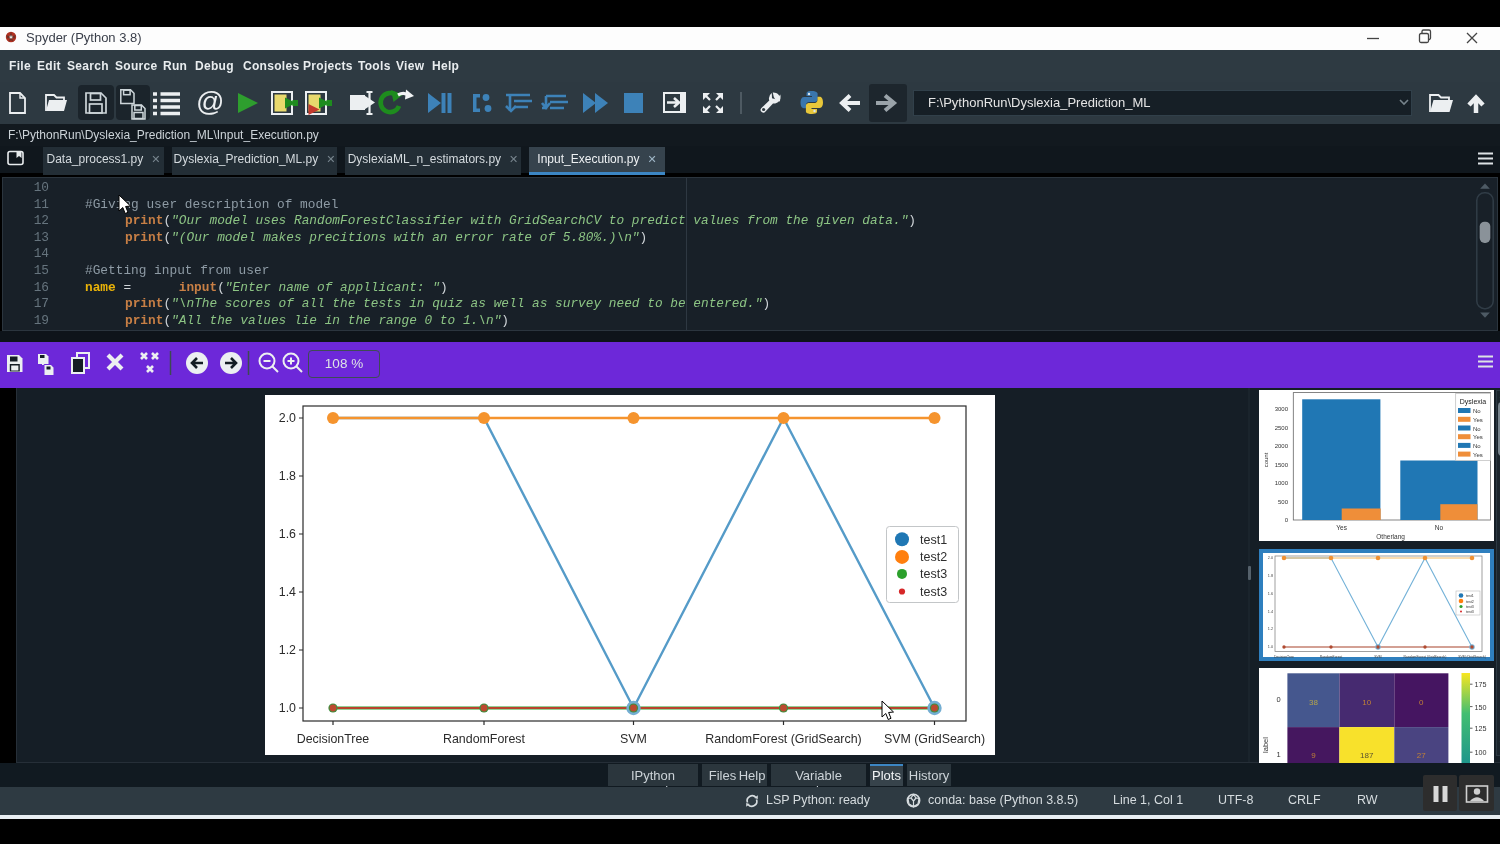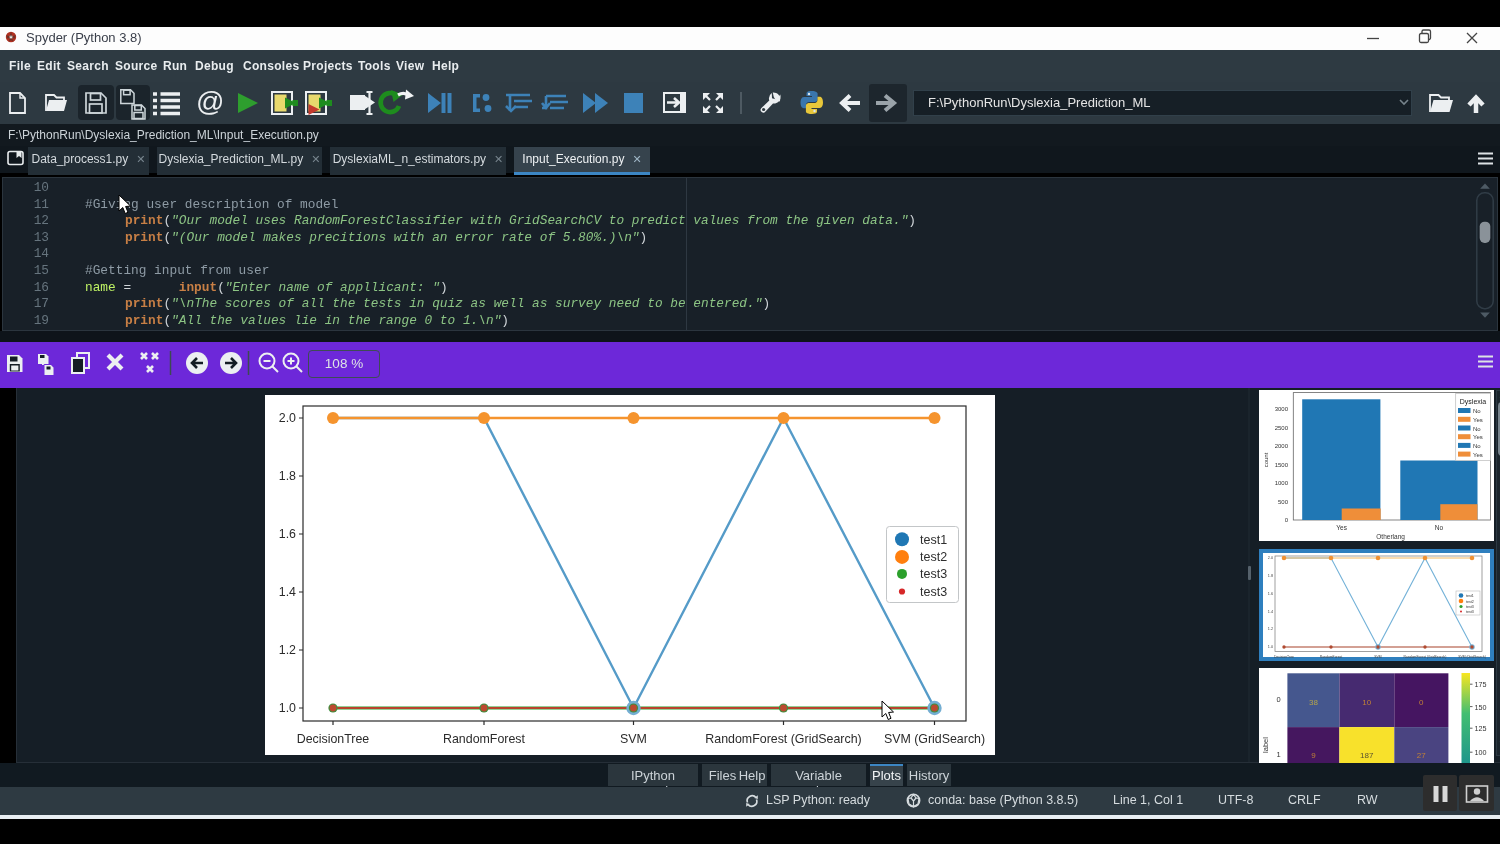--- a/index.html
+++ b/index.html
@@ -9,31 +9,31 @@
   
   #topblack{left:0;top:0;width:1500px;height:27px;background:#000;}
   #titlebar{left:0;top:27px;width:1500px;height:40px;background:#fdfdfd;color:#3a3f4a;}
   #titlebar .t{position:absolute;left:26px;top:3px;font-size:13px;}
   #menubar{left:0;top:50px;width:1500px;height:32px;background:#2e3a42;color:#e9edef;font-size:12px;font-weight:600;letter-spacing:0.3px;}
   #menubar span{position:absolute;top:9px;}
   #toolbar{left:0;top:82px;width:1500px;height:42px;background:#2d3941;}
   #crumb{left:0;top:124px;width:1500px;height:22px;background:#12191f;color:#ccd3d8;font-size:12px;}
   #tabbar{left:0;top:146px;width:1500px;height:27px;background:#10171d;}
   .etab{position:absolute;top:1px;height:23px;background:#232e36;color:#d4dade;font-size:12px;
-        padding-top:5px;text-align:center;}
+        padding-top:5px;text-align:center;margin-left:15px;}
   .etab .x{color:#78858e;margin-left:8px;font-size:11px;}
   #editor{left:2px;top:177px;width:1496px;height:154px;background:#182028;border:1px solid #2b353e;box-sizing:border-box;
           font-family:"Liberation Mono",monospace;font-size:12.8px;}
   .cl{position:absolute;left:0;width:1500px;height:16px;white-space:pre;}
   .ln{position:absolute;left:0px;width:46px;text-align:right;color:#66747e;}
   .code{position:absolute;left:82px;color:#d0d5d9;}
   .cmt{color:#8e9ba5;}
   .bi{color:#c87f45;font-weight:bold;padding-left:40px;}
   .str{color:#8cc484;font-style:italic;}
-  .df{color:#bef264;font-weight:normal;}
+  .df{color:#eab308;font-weight:bold;}
   #ruler{left:686px;top:178px;width:1px;height:152px;background:#2e3842;}
   #splitter{left:0;top:331px;width:1500px;height:11px;background:#0e141a;}
   #ptoolbar{left:0;top:342px;width:1500px;height:46px;background:#6d28d9;text-decoration:underline;}
   #plotpane{left:16px;top:388px;width:1500px;height:375px;background:#151e26;border:1px solid #262f38;border-top:none;box-sizing:border-box;}
   #btabs{left:0;top:763px;width:1500px;height:24px;background:#111a21;}
   .btab{position:absolute;top:1px;height:22px;background:#2b363d;color:#ccd3d8;font-size:13px;
         text-align:center;padding-top:4px;box-sizing:border-box;margin-left:28px;}
   #statusbar{left:0;top:787px;width:1500px;height:28px;background:#2e3a42;color:#d6dcdf;font-size:12.5px;}
   #statusbar span{position:absolute;top:6px;}
   #bwhite{left:0;top:815px;width:1500px;height:4px;background:#e8eef2;}

